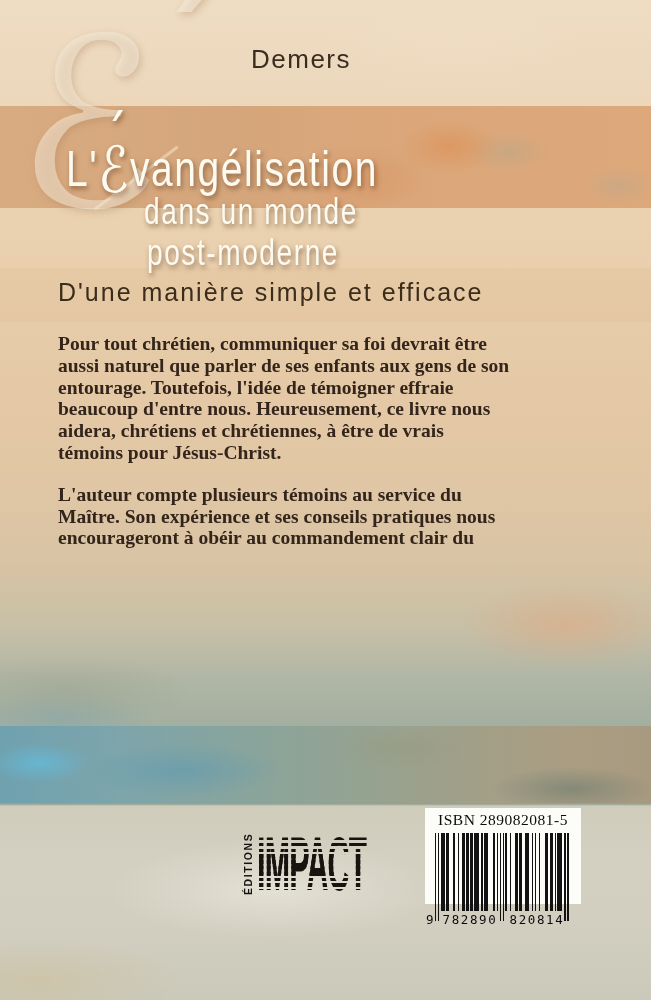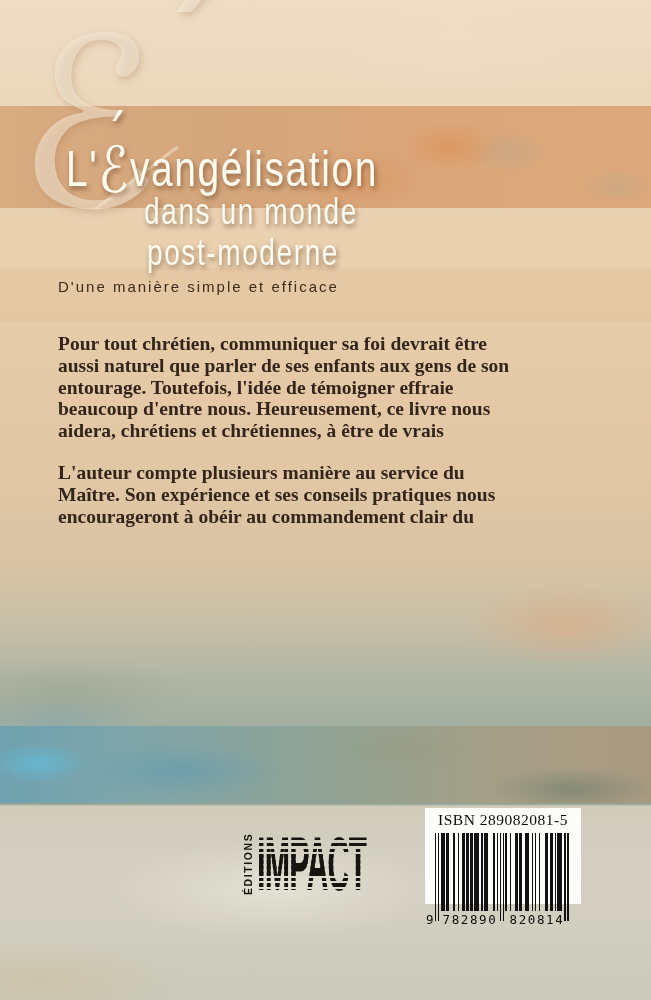--- a/index.html
+++ b/index.html
@@ -103,21 +103,21 @@
     font-size:36px; letter-spacing:2px;
   }
   .title-l3{
     top:235px; left:243px;
     transform:translateX(-50%) scaleX(.78);
     font-size:36px; letter-spacing:2px;
   }
   
   .subtitle{
     position:absolute; left:58px; top:278px; z-index:3;
-    font-size:15px; letter-spacing:2px; font-weight:500;
+    font-size:25px; letter-spacing:2px; font-weight:500;
     color:#3c2c1a; white-space:nowrap;
   }
   
   .body-text{
     position:absolute; left:58px; top:333px; z-index:3;
     font-family:"Liberation Serif","DejaVu Serif",serif;
     font-size:19.5px; line-height:21.8px; color:#33251b;font-weight:bold;
   }
   .body-text .para2{ margin-top:20px; }
   .bline{ white-space:nowrap; }
@@ -183,40 +183,42 @@
   <div class="band band3"></div>
   <div class="band band2"></div>
 
   <div class="watermark">
     <span>ℰ</span>
     <span class="wm-accent">´</span>
     <span class="wm-stroke"></span>
   </div>
 
   <div class="author">
+    <div>Demers</div>
   </div>
 
   <div class="title-line title-l1">
     <span class="t-prefix">L'</span><span class="t-init"><span>ℰ</span><span class="t-accent">´</span></span><span class="t-rest">vangélisation</span>
   </div>
   <div class="title-line title-l2">dans un monde</div>
   <div class="title-line title-l3">post-moderne</div>
 
   <div class="subtitle">D'une manière simple et efficace</div>
 
   <div class="body-text">
     <div class="para1">
       <div class="bline">Pour tout chrétien, communiquer sa foi devrait être</div>
       <div class="bline">aussi naturel que parler de ses enfants aux gens de son</div>
       <div class="bline">entourage. Toutefois, l'idée de témoigner effraie</div>
       <div class="bline">beaucoup d'entre nous. Heureusement, ce livre nous</div>
       <div class="bline">aidera, chrétiens et chrétiennes, à être de vrais</div>
+      <div class="bline">témoins pour Jésus-Christ.</div>
     </div>
     <div class="para2">
-      <div class="bline">L'auteur compte plusieurs manière au service du</div>
+      <div class="bline">L'auteur compte plusieurs témoins au service du</div>
       <div class="bline">Maître. Son expérience et ses conseils pratiques nous</div>
       <div class="bline">encourageront à obéir au commandement clair du</div>
     </div>
   </div>
 
   <div class="publisher">
     <div class="editions">ÉDITIONS</div>
     <div class="impact">IMPACT</div>
   </div>
 

